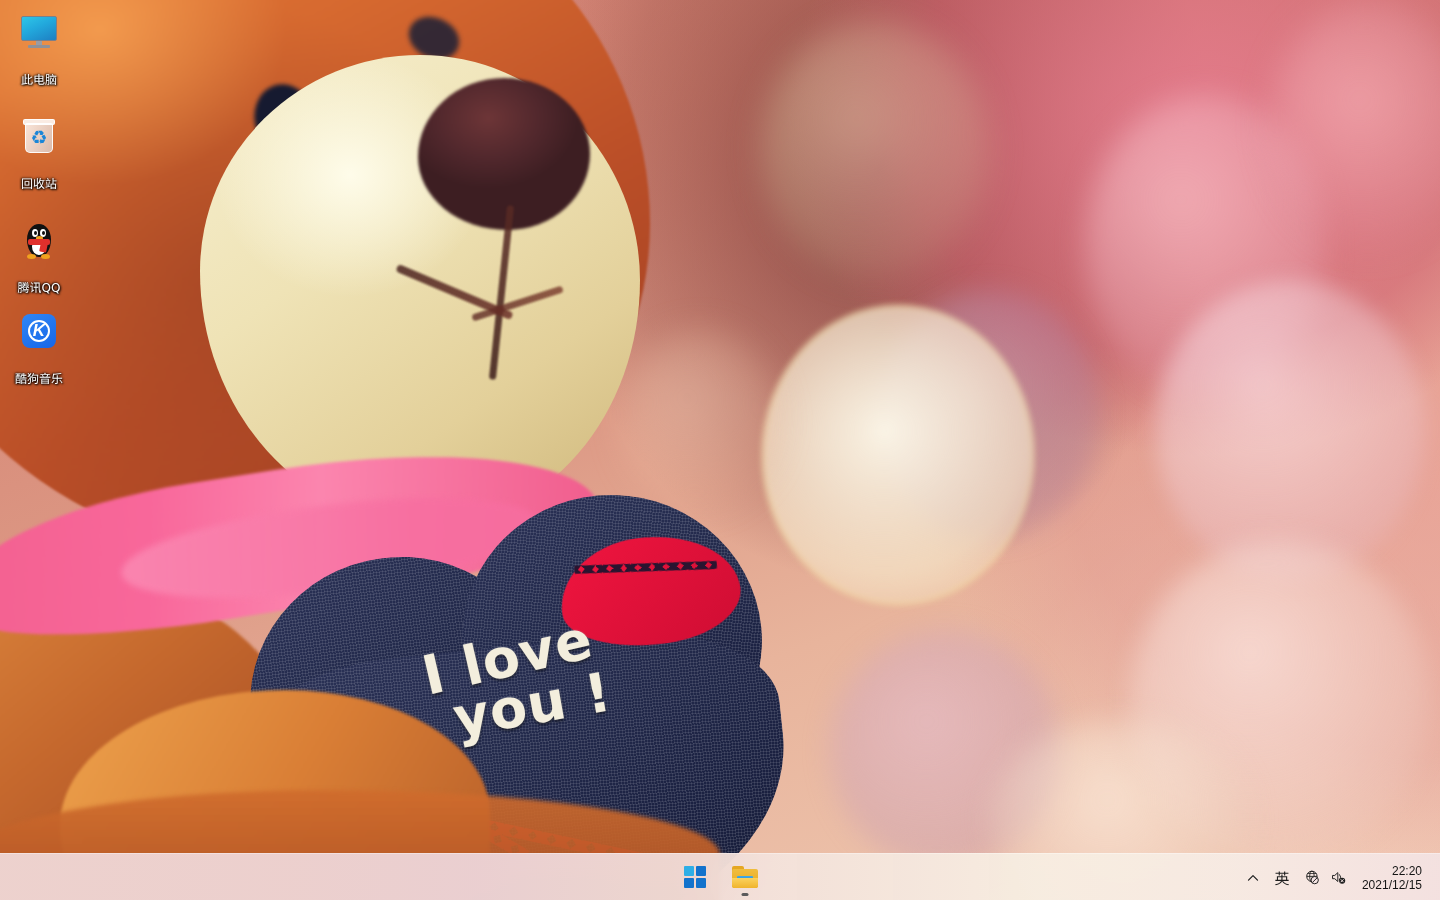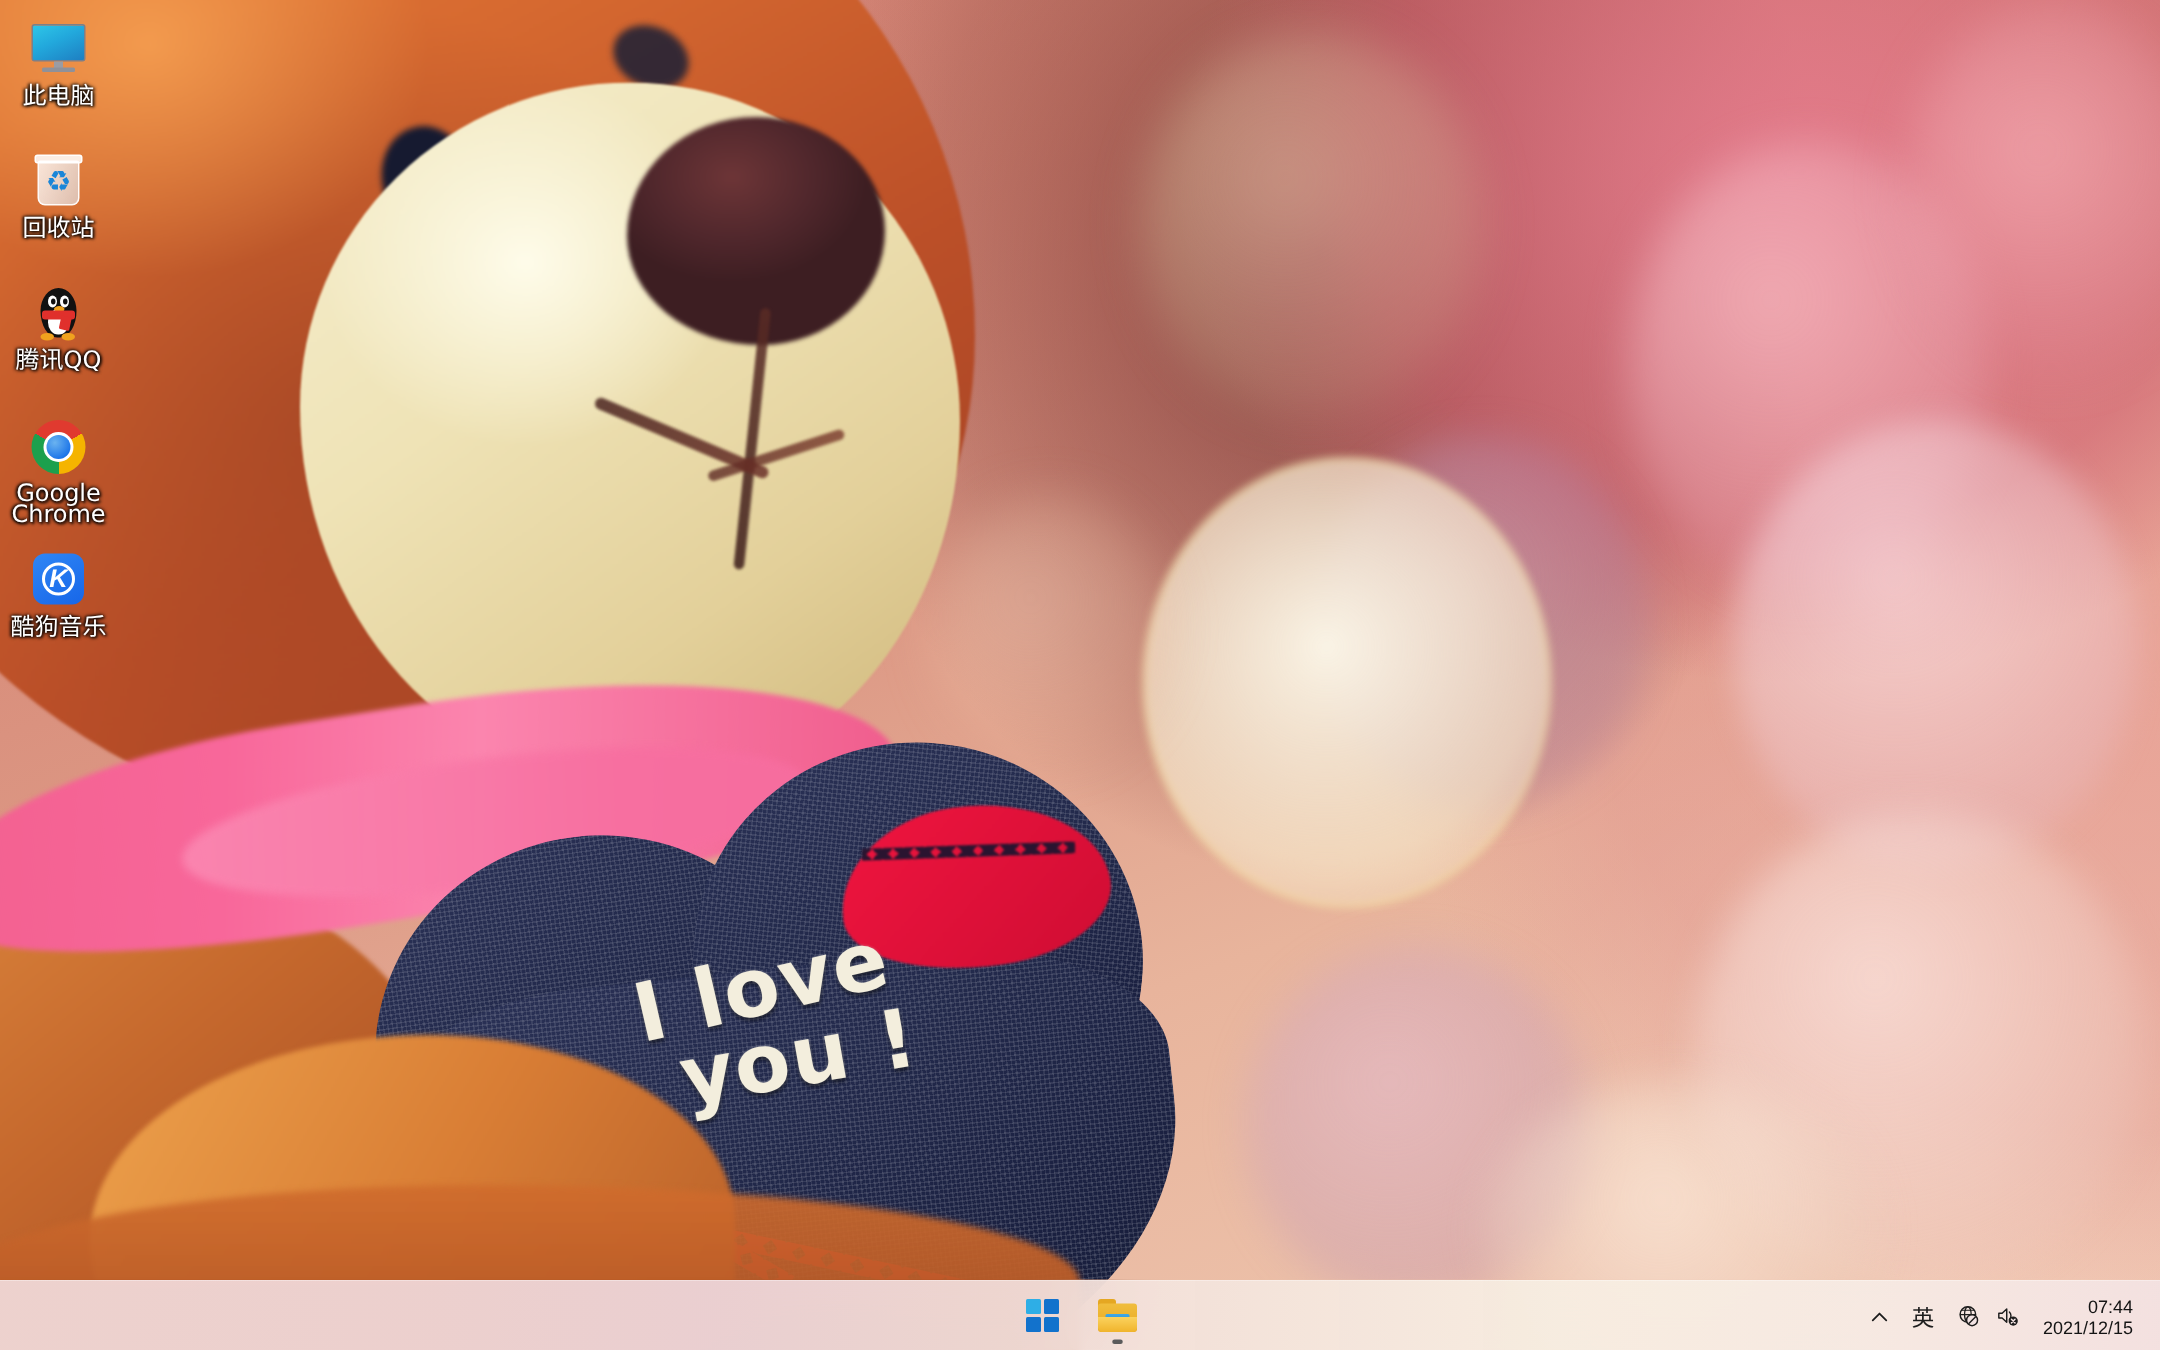--- a/index.html
+++ b/index.html
@@ -158,21 +158,21 @@
 
   
   #icon-layer { position:absolute; left:0; top:0; width:84px; }
   .desk-icon {
     position:relative; width:74px; margin:0 0 0 2px; padding:4px 2px 3px;
     display:flex; flex-direction:column; align-items:center; cursor:default;
     border:1px solid transparent;
   }
   .desk-icon .glyph { width:40px; height:40px; position:relative; }
   .desk-icon .lbl {
-    margin-top:4px; font-size:16px; line-height:14px; color:#fff; text-align:center;
+    margin-top:20px; font-size:12px; line-height:14px; color:#fff; text-align:center;
     text-shadow:0 0 3px #000, 1px 1px 2px #000, -1px 0 2px #000;
     font-family:"DejaVu Sans","Liberation Sans",sans-serif;
   }
 
   
   .ic-pc .mon { position:absolute; left:2px; top:3px; width:36px; height:25px;
     background:linear-gradient(155deg,#2ec6e8 0%,#22a8dc 45%,#1e7fc2 100%);
     border:1.5px solid #7d7f88; border-radius:2px; }
   .ic-pc .neck { position:absolute; left:17px; top:28px; width:6px; height:5px; background:#9a9ca4; }
   .ic-pc .base { position:absolute; left:9px; top:32px; width:22px; height:3px; background:#8f9199; border-radius:1px; }
@@ -364,28 +364,20 @@
           </i>
         <i class="beak"></i>
           <i class="scarf"></i>
           <i class="tie"></i>
         <i class="foot l"></i>
           <i class="foot r"></i>
       </span>
       <span class="lbl">腾讯QQ</span>
     </div>
 
-    <div class="desk-icon" style="margin-top:22px;">
-      <span class="glyph ic-chrome">
-        <i class="ring"></i>
-          <i class="white"></i>
-          <i class="blue"></i>
-      </span>
-      <span class="lbl">Google Chrome</span>
-    </div>
 
     <div class="desk-icon" style="margin-top:8px;">
       <span class="glyph ic-kg">
         <i class="sq"></i>
           <i class="circ"></i>
           <i class="k">K</i>
       </span>
       <span class="lbl">酷狗音乐</span>
     </div>
   </div>
@@ -437,18 +429,18 @@
         </svg>
         <svg class="svg-ico" width="17" height="17" viewBox="0 0 20 20">
           <path d="M3 7.6 h2.6 L9.2 4.3 v10.4 L5.6 11.4 H3 z" fill="none" stroke="#1d1d1d" stroke-width="1.15" stroke-linejoin="round"></path>
           <path d="M11.3 6.6 a4.3 4.3 0 0 1 0 6.0" fill="none" stroke="#1d1d1d" stroke-width="1.1" stroke-linecap="round"></path>
           <circle cx="14.3" cy="13.8" r="3.6" fill="#1d1d1d"></circle>
           <path d="M12.9 12.4 l2.8 2.8 M15.7 12.4 l-2.8 2.8" stroke="#f3e3e3" stroke-width="1.15" stroke-linecap="round"></path>
         </svg>
       </div>
 
       <div id="tray-clock">
-        <span>07:44</span>
+        <span>22:20</span>
         <span>2021/12/15</span>
       </div>
     </div>
   </div>
 </div>
 
 </body></html>

